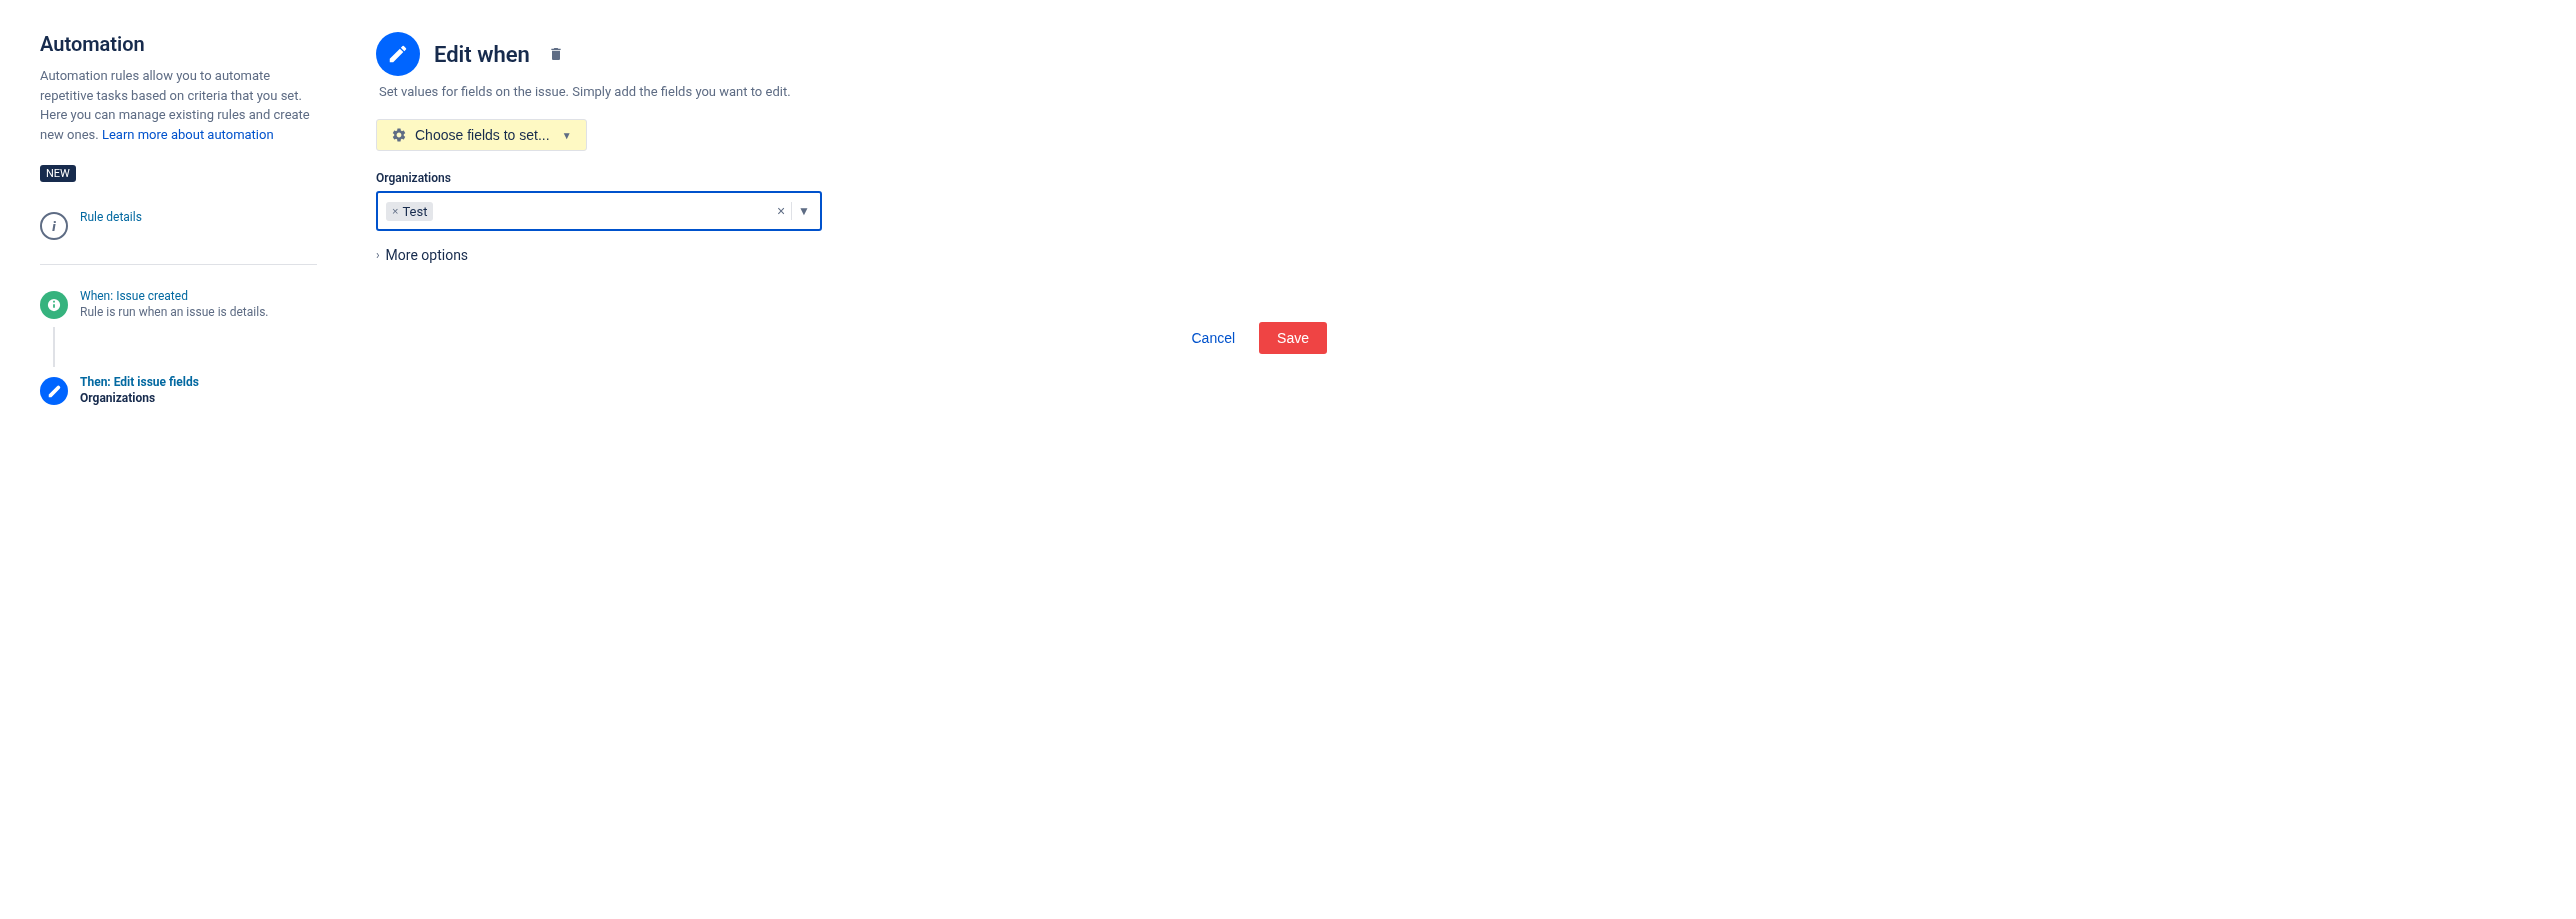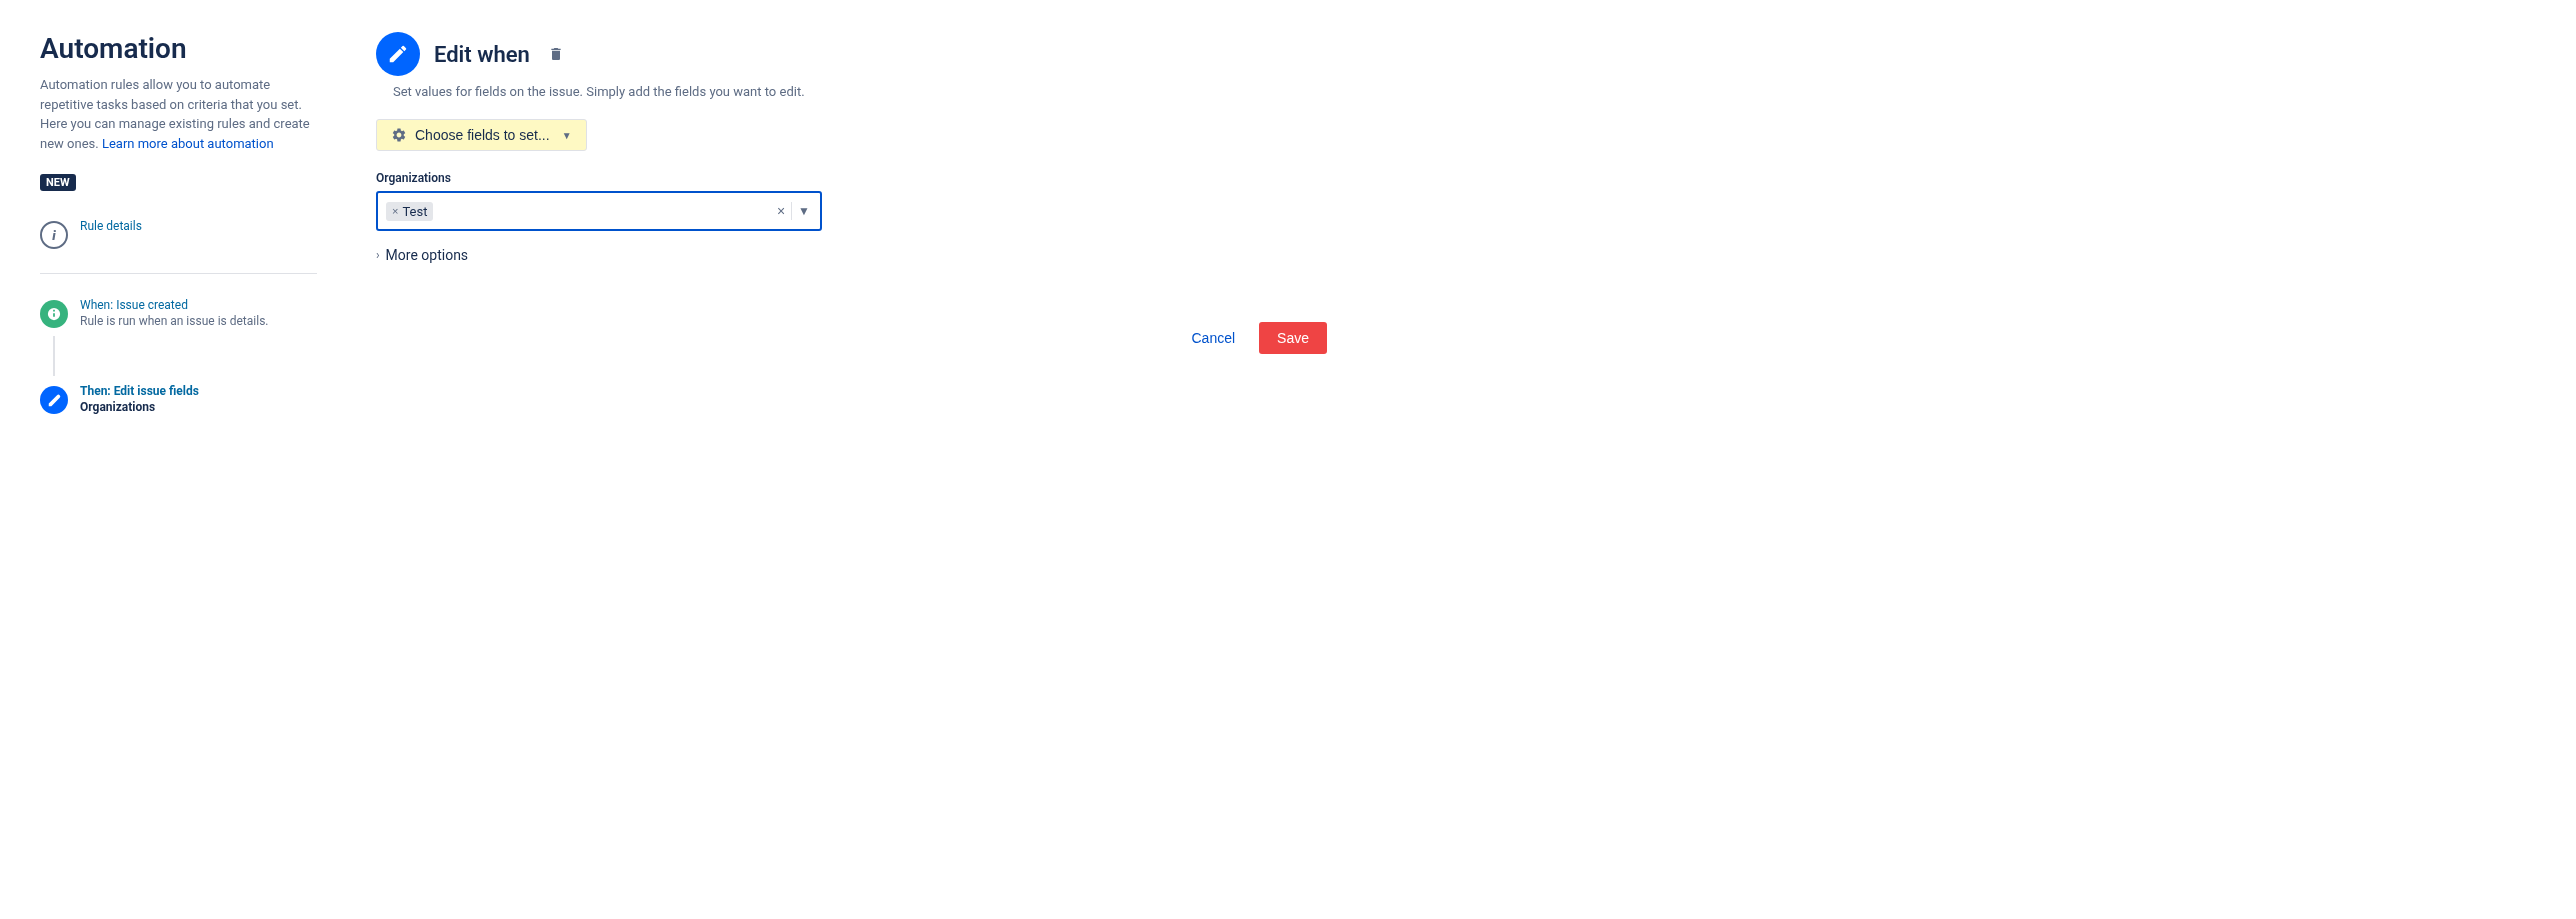--- a/index.html
+++ b/index.html
@@ -15,41 +15,41 @@
       padding: 32px 40px;
       gap: 59px;
       max-width: 1387px;
     }
     
     .sidebar {
       width: 277px;
       flex-shrink: 0;
     }
     .page-title {
-      font-size: 28px;
+      font-size: 20px;
       font-weight: 600;
       color: #172b4d;
       margin-bottom: 10px;
     }
     .page-description {
       font-size: 13px;
       color: #5e6c84;
       line-height: 1.5;
       margin-bottom: 20px;
     }
     .page-description a {
       color: #0052cc;
       text-decoration: none;
     }
     .new-badge {
       display: inline-block;
       background: #172b4d;
       color: #fff;
       font-size: 11px;
-      font-weight: 700;
+      font-weight: 400;
       padding: 2px 6px;
       border-radius: 3px;
       margin-bottom: 20px;
     }
     .sidebar-divider {
       border: none;
       border-top: 1px solid #dfe1e6;
       margin: 16px 0;
     }
     .sidebar-item {
@@ -151,21 +151,21 @@
     }
     .action-delete-btn svg {
       width: 16px;
       height: 16px;
       fill: #5e6c84;
     }
     .action-description {
       font-size: 13px;
       color: #5e6c84;
       margin-bottom: 20px;
-      margin-left: 17px;
+      margin-left: 3px;
     }
     
     .choose-fields-btn {
       display: flex;
       align-items: center;
       gap: 8px;
       background: #fef9c3;
       border: 1px solid #dfe1e6;
       border-radius: 3px;
       padding: 7px 14px;

